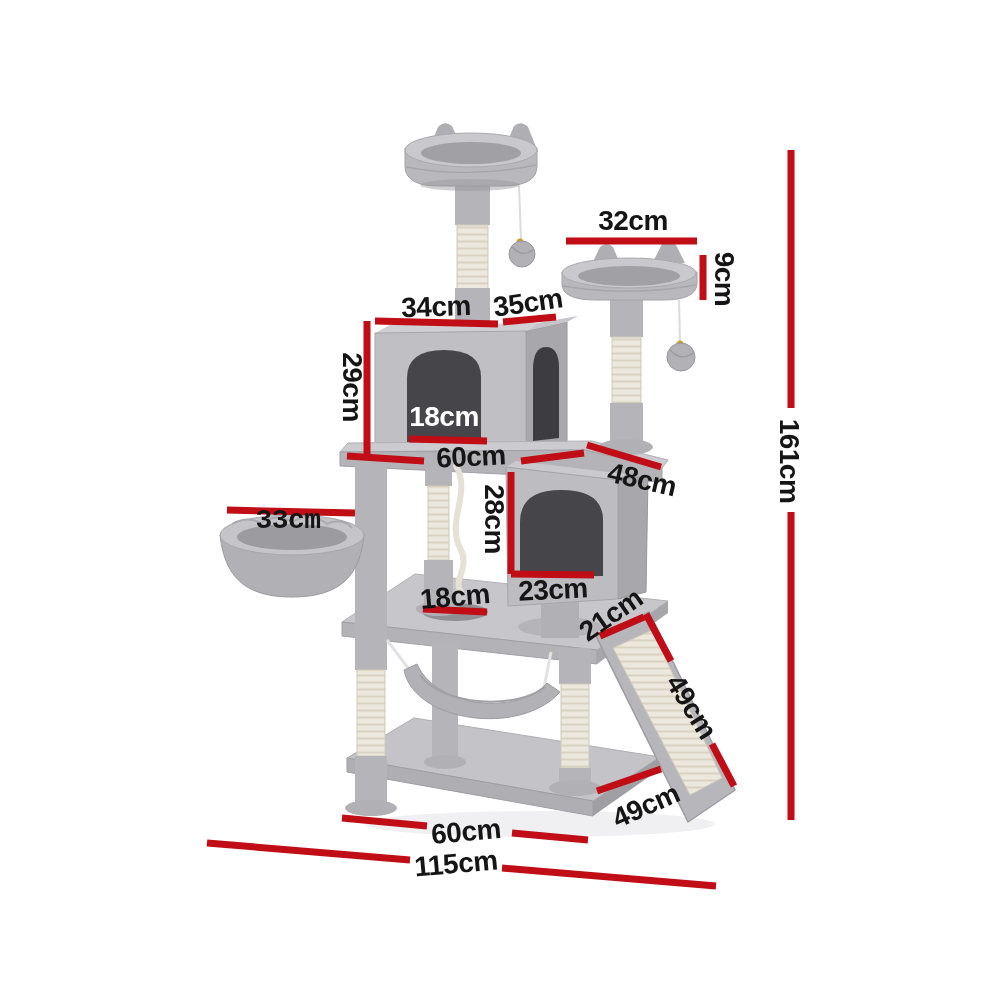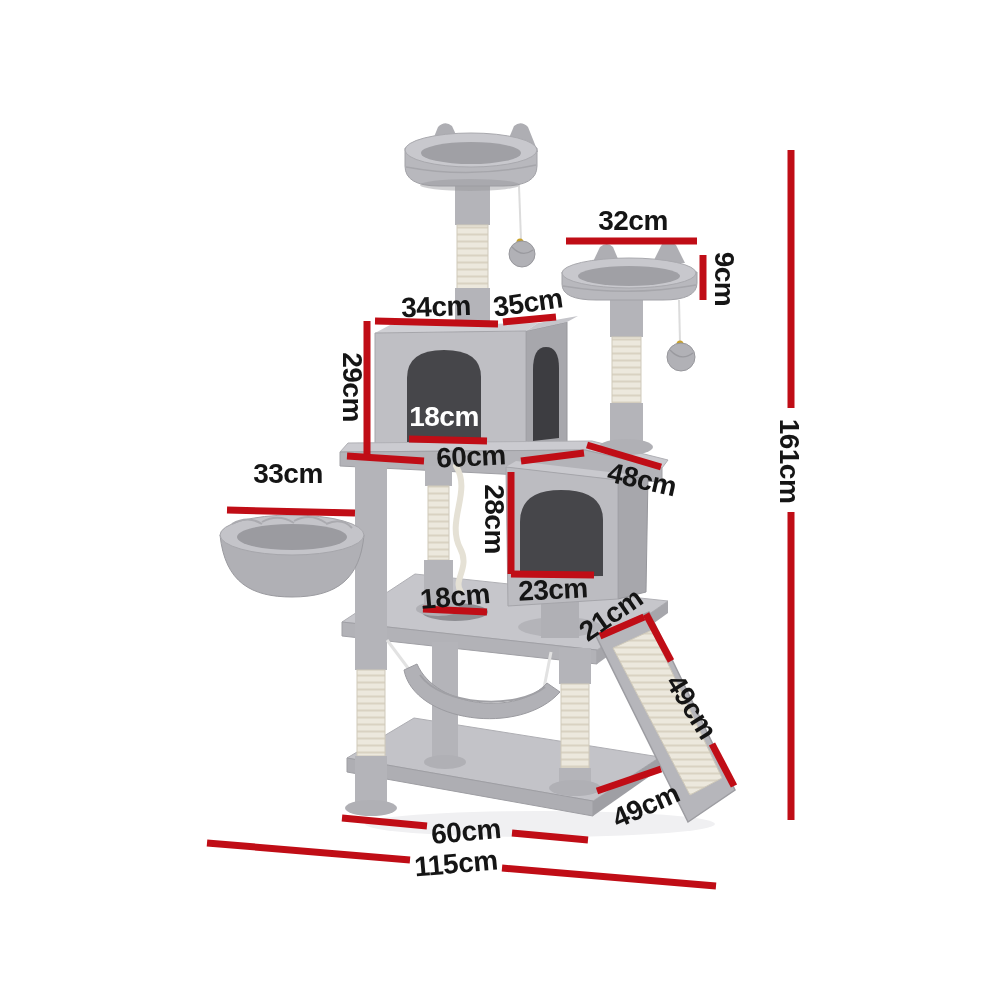--- a/index.html
+++ b/index.html
@@ -192,21 +192,21 @@
 </svg>
 
 <div class="dim" style="left:633px;top:221px;transform:translate(-50%,-50%);">32cm</div>
 <div class="dim" style="left:724px;top:279px;transform:translate(-50%,-50%) rotate(90deg);">9cm</div>
 <div class="dim" style="left:436px;top:307px;transform:translate(-50%,-50%) rotate(-2deg);">34cm</div>
 <div class="dim" style="left:528px;top:303px;transform:translate(-50%,-50%) rotate(-8deg);">35cm</div>
 <div class="dim" style="left:352px;top:387px;transform:translate(-50%,-50%) rotate(90deg);">29cm</div>
 <div class="dim white" style="left:444px;top:417px;transform:translate(-50%,-50%);">18cm</div>
 <div class="dim" style="left:471px;top:457px;transform:translate(-50%,-50%) rotate(-3deg);">60cm</div>
 <div class="dim" style="left:642px;top:480px;transform:translate(-50%,-50%) rotate(13deg);">48cm</div>
-<div class="dim" style="left:288px;top:474px;transform:translate(-50%,-50%);">33cm</div>
+<div class="dim" style="left:288px;top:521px;transform:translate(-50%,-50%);font-family:Liberation Mono, monospace;">33cm</div>
 <div class="dim" style="left:494px;top:519px;transform:translate(-50%,-50%) rotate(90deg);">28cm</div>
 <div class="dim" style="left:553px;top:590px;transform:translate(-50%,-50%) rotate(-3deg);">23cm</div>
 <div class="dim" style="left:455px;top:597px;transform:translate(-50%,-50%) rotate(-5deg);">18cm</div>
 <div class="dim" style="left:611px;top:615px;transform:translate(-50%,-50%) rotate(-35deg);">21cm</div>
 <div class="dim" style="left:691px;top:707px;transform:translate(-50%,-50%) rotate(58deg);">49cm</div>
 <div class="dim" style="left:789px;top:461px;transform:translate(-50%,-50%) rotate(90deg);">161cm</div>
 <div class="dim" style="left:466px;top:832px;transform:translate(-50%,-50%) rotate(-5deg);">60cm</div>
 <div class="dim" style="left:646px;top:806px;transform:translate(-50%,-50%) rotate(-24deg);">49cm</div>
 <div class="dim" style="left:456px;top:864px;transform:translate(-50%,-50%) rotate(-5deg);">115cm</div>
 

